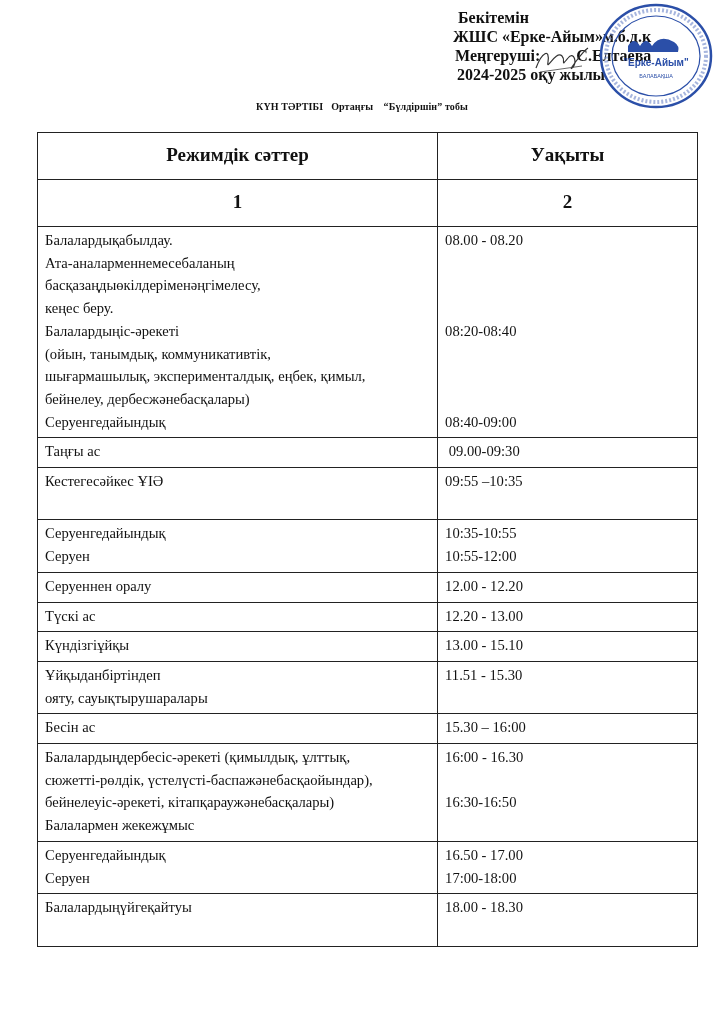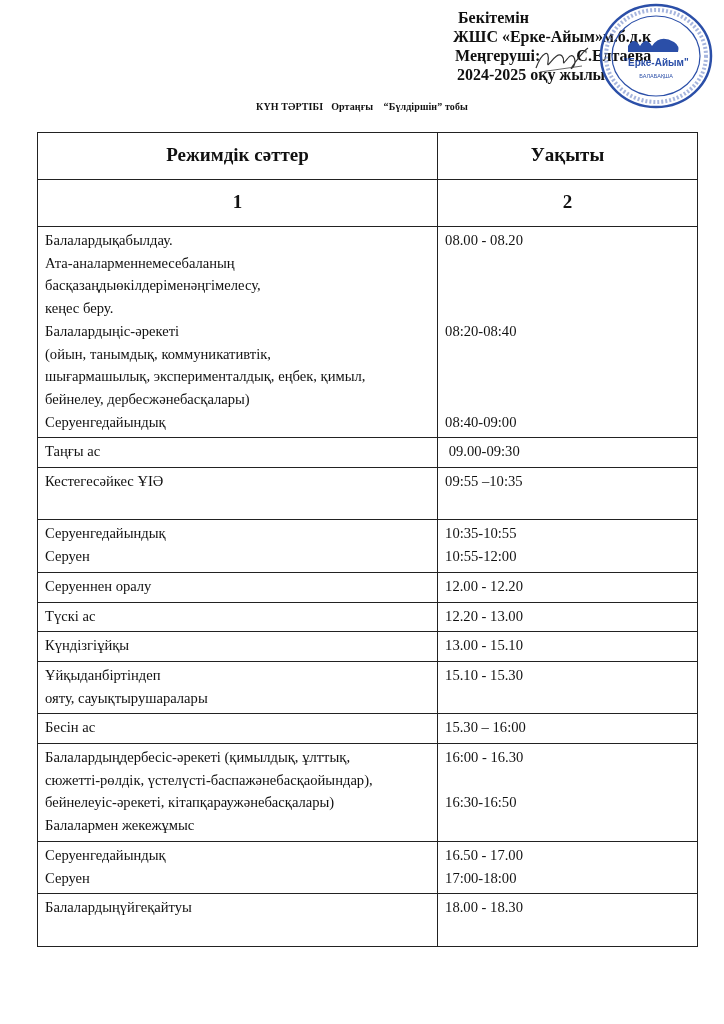--- a/index.html
+++ b/index.html
@@ -158,21 +158,21 @@
         <td>
           <span class="line">13.00 - 15.10</span>
         </td>
       </tr>
       <tr>
         <td>
           <span class="line">Ұйқыданбіртіндеп</span>
           <span class="line">ояту, сауықтырушаралары</span>
         </td>
         <td>
-          <span class="line">15.10 - 15.30</span>
+          <span class="line">11.51 - 15.30</span>
         </td>
       </tr>
       <tr>
         <td>
           <span class="line">Бесін ас</span>
         </td>
         <td>
           <span class="line">15.30 – 16:00</span>
         </td>
       </tr>

